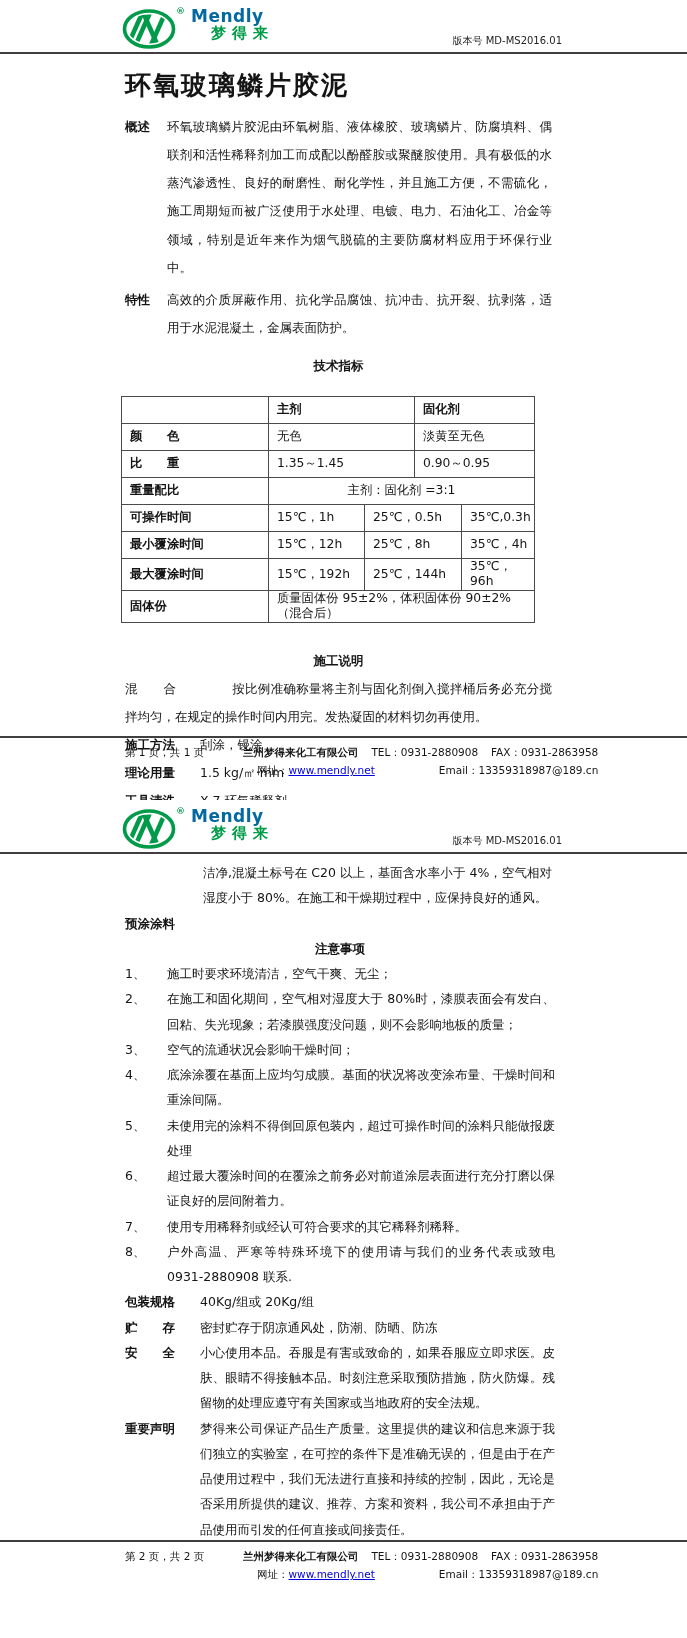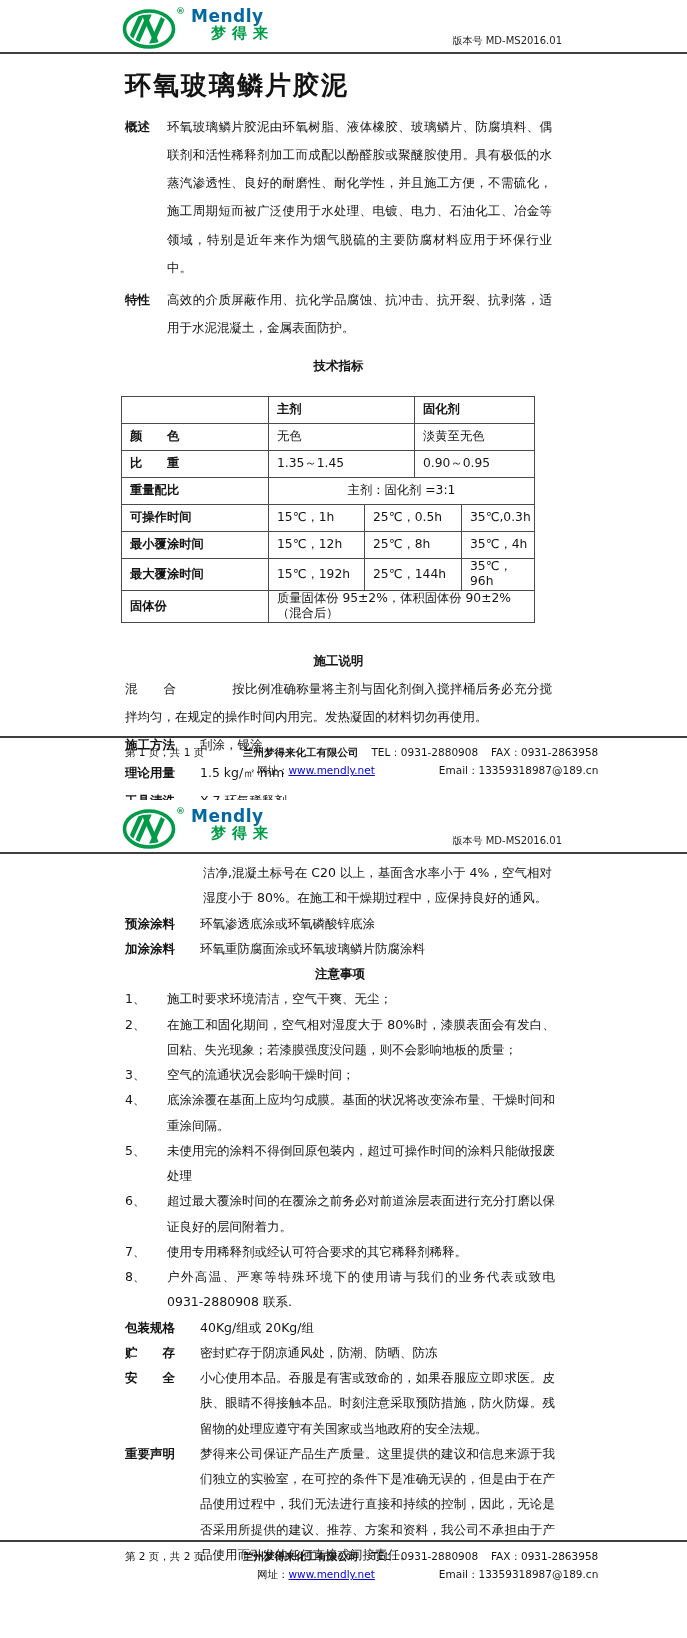--- a/index.html
+++ b/index.html
@@ -232,25 +232,20 @@
     <div class="version">版本号 MD-MS2016.01</div>
   </div>
   <div class="rule"></div>
 
   <div class="content2" style="margin-top:6px;">
 
     <div class="indent">洁净,混凝土标号在 C20 以上，基面含水率小于 4%，空气相对湿度小于 80%。在施工和干燥期过程中，应保持良好的通风。</div>
 
     <div class="lrow">
       <span class="lab75">预涂涂料</span>
-      <span class="val">环氧渗透底涂或环氧磷酸锌底涂</span>
-    </div>
-    <div class="lrow">
-      <span class="lab75">加涂涂料</span>
-      <span class="val">环氧重防腐面涂或环氧玻璃鳞片防腐涂料</span>
     </div>
 
     <div class="h">注意事项</div>
 
     <div class="nrow">
       <span class="num">1、</span>
       <span class="ntext">施工时要求环境清洁，空气干爽、无尘；</span>
     </div>
     <div class="nrow">
       <span class="num">2、</span>

